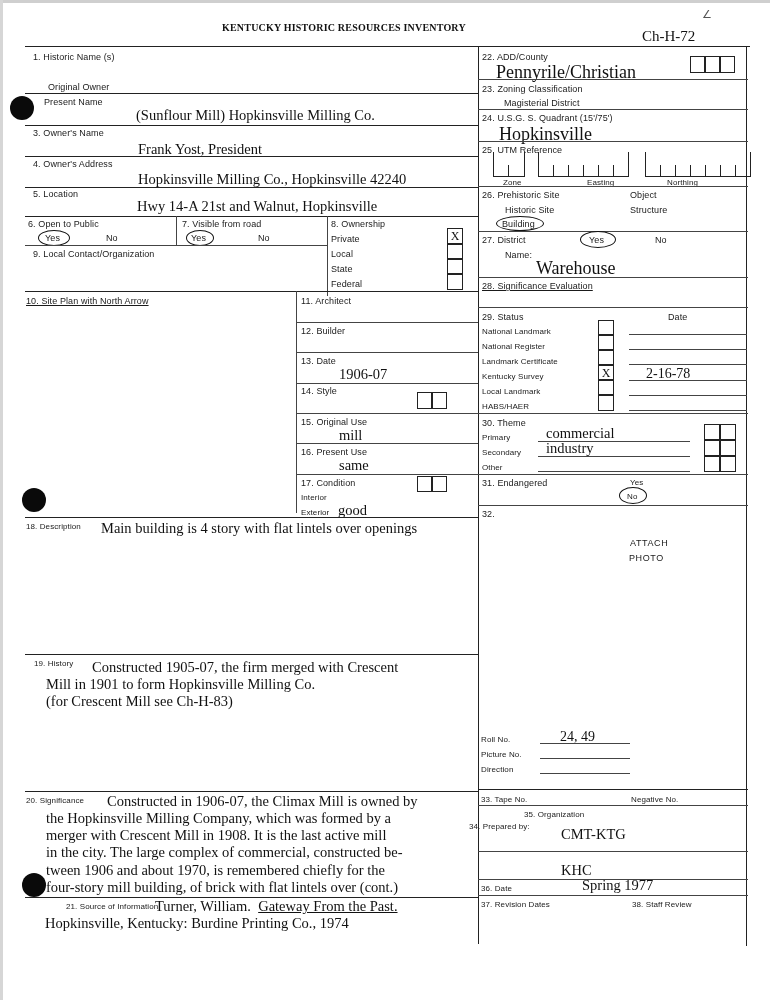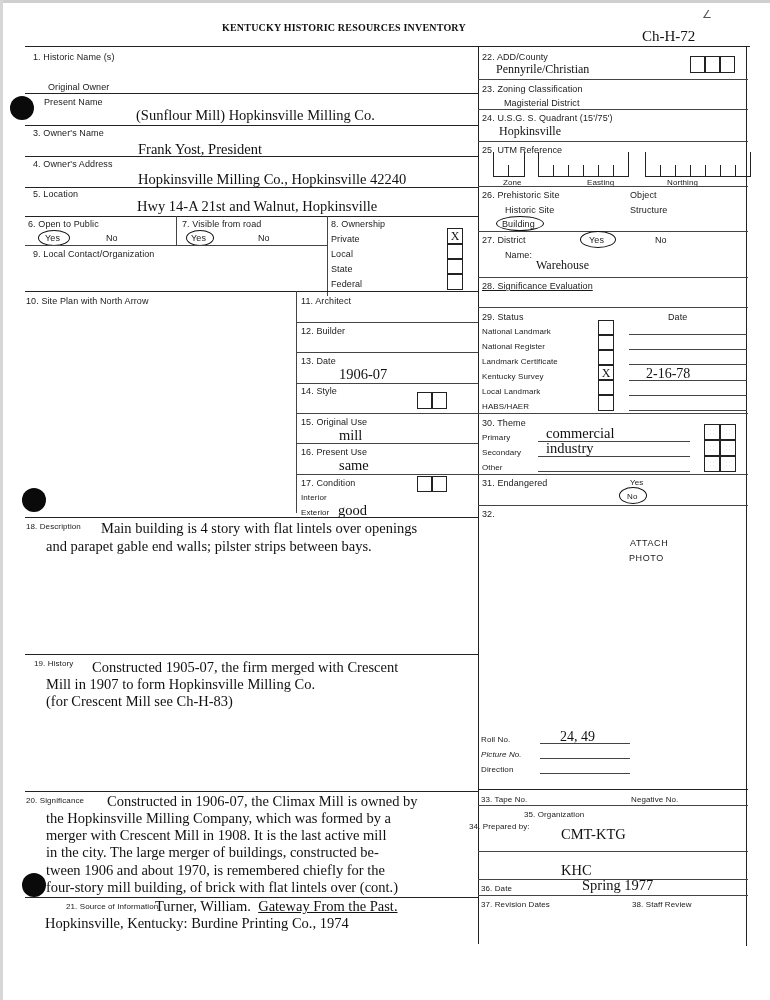--- a/index.html
+++ b/index.html
@@ -4,21 +4,21 @@
 <style>
   html,body{margin:0;padding:0;background:#fff;}
   body{width:770px;height:1000px;position:relative;overflow:hidden;font-family:"Liberation Sans",sans-serif;color:#111;}
   .page{position:absolute;left:0;top:0;width:770px;height:1000px;background:#fff;}
   .edge-top{position:absolute;left:0;top:0;width:770px;height:3px;background:#cfcfcf;}
   .edge-left{position:absolute;left:0;top:0;width:3px;height:1000px;background:#d6d6d6;}
   .abs{position:absolute;}
   .lbl{position:absolute;font-family:"Liberation Sans",sans-serif;font-size:9px;color:#1a1a1a;white-space:nowrap;letter-spacing:0.1px;}
   .lbl-s{font-size:8px;}
   .val{position:absolute;font-family:"Liberation Serif",serif;font-size:14.5px;color:#111;white-space:nowrap;}
-  .val-l{font-size:12px;}
+  .val-l{font-size:18px;}
   .hl{position:absolute;height:0;border-top:1.5px solid #222;}
   .hl-thin{border-top:1px solid #444;}
   .vl{position:absolute;width:0;border-left:1.5px solid #222;}
   .vl-thin{border-left:1px solid #444;}
   .box{position:absolute;border:1px solid #222;box-sizing:border-box;background:transparent;}
   .circle{position:absolute;border:1.5px solid #111;border-radius:50%;box-sizing:border-box;}
   .dot{position:absolute;width:24px;height:24px;border-radius:50%;background:#0a0a0a;}
   .title{position:absolute;font-family:"Liberation Serif",serif;font-weight:bold;font-size:10px;letter-spacing:0.2px;white-space:nowrap;}
   .formid{position:absolute;font-family:"Liberation Serif",serif;font-size:15px;white-space:nowrap;}
   .para{position:absolute;font-family:"Liberation Serif",serif;font-size:14.5px;line-height:17.2px;color:#111;}
@@ -82,21 +82,21 @@
   <div class="lbl" style="left:331px;top:264px;">State</div>
   <div class="lbl" style="left:331px;top:279px;">Federal</div>
   <div class="box" style="left:447px;top:228px;width:16px;height:16px;font-family:'Liberation Serif',serif;font-size:12px;text-align:center;line-height:14px;">X</div>
   <div class="box" style="left:447px;top:244px;width:16px;height:15px;"></div>
   <div class="box" style="left:447px;top:259px;width:16px;height:15px;"></div>
   <div class="box" style="left:447px;top:274px;width:16px;height:16px;"></div>
 
   <div class="lbl" style="left:33px;top:249px;">9.  Local Contact/Organization</div>
   <div class="hl" style="left:25px;top:291px;width:453px;"></div>
 
-  <div class="lbl" style="left:26px;top:296px;">10.  Site Plan with North Arrow</div>
+  <div class="lbl" style="left:26px;top:296px;text-decoration:underline;">10.  Site Plan with North Arrow</div>
   <div class="abs" style="left:26px;top:308px;width:268px;height:204px;"></div>
   <div class="vl vl-thin" style="left:296px;top:291px;height:222px;"></div>
   <div class="dot" style="left:22px;top:488px;"></div>
 
   <div class="lbl" style="left:301px;top:296px;">11.  Architect</div>
   <div class="hl hl-thin" style="left:296px;top:322px;width:182px;"></div>
   <div class="lbl" style="left:301px;top:326px;">12.  Builder</div>
   <div class="hl hl-thin" style="left:296px;top:352px;width:182px;"></div>
   <div class="lbl" style="left:301px;top:356px;">13.  Date</div>
   <div class="val" style="left:339px;top:366px;">1906-07</div>
@@ -116,43 +116,40 @@
   <div class="box" style="left:432px;top:476px;width:15px;height:16px;"></div>
   <div class="lbl lbl-s" style="left:301px;top:493px;">Interior</div>
   <div class="lbl lbl-s" style="left:301px;top:508px;">Exterior</div>
   <div class="val" style="left:338px;top:502px;">good</div>
   <div class="hl" style="left:25px;top:517px;width:453px;"></div>
 
   <div class="lbl lbl-s" style="left:26px;top:522px;text-align:right;">18. Description</div>
   <div class="para" style="left:101px;top:520px;">
     <span class="ln">Main building is 4 story with flat lintels over openings</span>
   </div>
-  <div class="para" style="left:46px;top:538px;">
-    <span class="ln">and parapet gable end walls; pilster strips between bays.</span>
-  </div>
   <div class="hl" style="left:25px;top:654px;width:453px;"></div>
 
   <div class="lbl lbl-s" style="left:26px;top:659px;margin-left:8px;">19. History</div>
   <div class="para" style="left:92px;top:659px;">
     <span class="ln">Constructed 1905-07, the firm merged with Crescent</span>
   </div>
   <div class="para" style="left:46px;top:676px;">
-    <span class="ln">Mill in 1907 to form Hopkinsville Milling Co.</span>
+    <span class="ln">Mill in 1901 to form Hopkinsville Milling Co.</span>
     <span class="ln">(for Crescent Mill see Ch-H-83)</span>
   </div>
   <div class="hl" style="left:25px;top:791px;width:453px;"></div>
 
   <div class="lbl lbl-s" style="left:26px;top:796px;">20. Significance</div>
   <div class="para" style="left:107px;top:793px;">
     <span class="ln">Constructed in 1906-07, the Climax Mill is owned by</span>
   </div>
   <div class="para" style="left:46px;top:810px;">
     <span class="ln">the Hopkinsville Milling Company, which was formed by a</span>
     <span class="ln">merger with Crescent Mill in 1908.  It is the last active mill</span>
-    <span class="ln">in the city.  The large merger of buildings, constructed be-</span>
+    <span class="ln">in the city.  The large complex of commercial, constructed be-</span>
     <span class="ln">tween 1906 and about 1970, is remembered chiefly for the</span>
     <span class="ln">four-story mill building, of brick with flat lintels over (cont.)</span>
   </div>
   <div class="dot" style="left:22px;top:873px;"></div>
   <div class="hl" style="left:25px;top:897px;width:453px;"></div>
 
   <div class="lbl lbl-s" style="left:26px;top:902px;padding-left:40px;">21. Source of Information</div>
   <div class="para" style="left:155px;top:898px;">
     <span class="ln"><span>Turner, William.</span>&nbsp;&nbsp;<span class="ul">Gateway From the Past.</span></span>
   </div>
@@ -268,21 +265,21 @@
   <div class="hl hl-thin" style="left:478px;top:505px;width:270px;"></div>
 
   <div class="lbl" style="left:482px;top:509px;">32.</div>
   <div class="lbl" style="left:630px;top:538px;letter-spacing:0.6px;">ATTACH</div>
   <div class="lbl" style="left:629px;top:553px;letter-spacing:0.6px;">PHOTO</div>
   <div class="abs" style="left:482px;top:520px;width:262px;height:200px;"></div>
 
   <div class="lbl lbl-s" style="left:481px;top:735px;">Roll No.</div>
   <div class="val" style="left:560px;top:729px;font-size:14px;">24, 49</div>
   <div class="hl hl-thin" style="left:540px;top:743px;width:90px;"></div>
-  <div class="lbl lbl-s" style="left:481px;top:750px;font-style:italic;">Picture No.</div>
+  <div class="lbl lbl-s" style="left:481px;top:750px;">Picture No.</div>
   <div class="hl hl-thin" style="left:540px;top:758px;width:90px;"></div>
   <div class="lbl lbl-s" style="left:481px;top:765px;">Direction</div>
   <div class="hl hl-thin" style="left:540px;top:773px;width:90px;"></div>
   <div class="hl" style="left:478px;top:789px;width:270px;"></div>
 
   <div class="lbl lbl-s" style="left:481px;top:795px;">33. Tape No.</div>
   <div class="lbl lbl-s" style="left:631px;top:795px;">Negative No.</div>
   <div class="hl hl-thin" style="left:478px;top:805px;width:270px;"></div>
   <div class="lbl lbl-s" style="left:469px;top:810px;margin-top:12px;">34. Prepared by:</div>
   <div class="val" style="left:561px;top:826px;">CMT-KTG</div>

